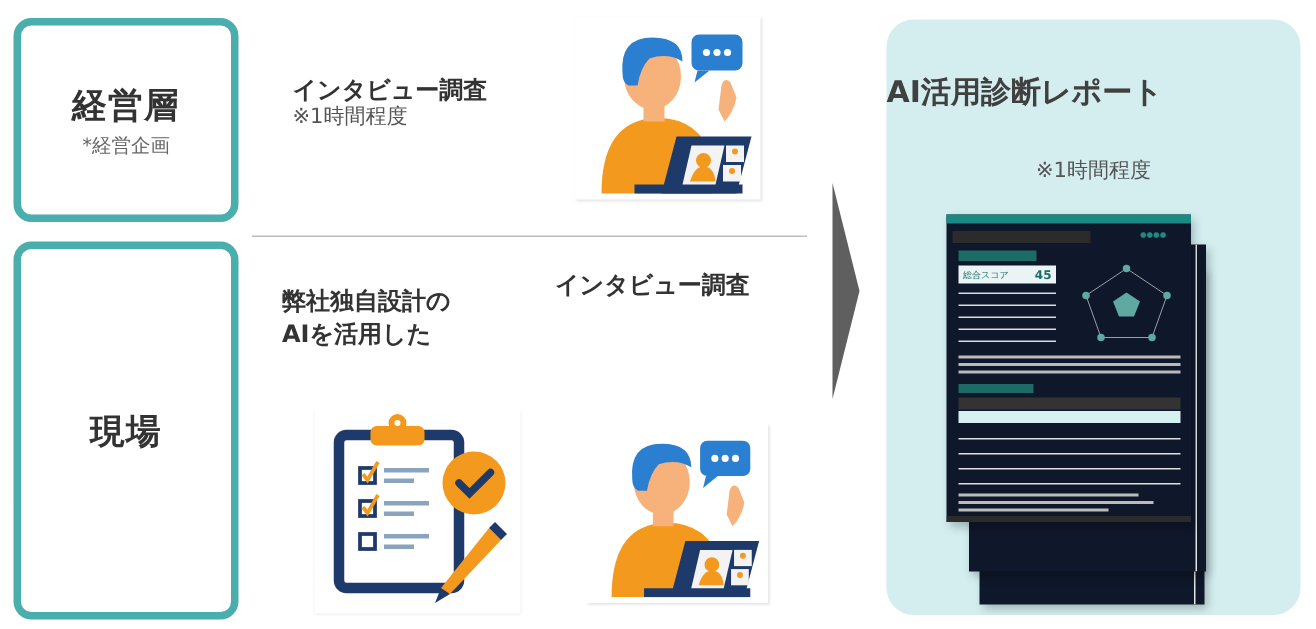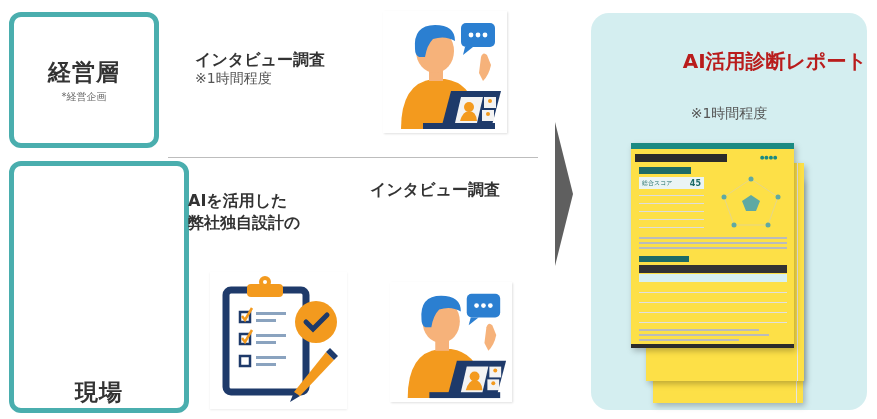--- a/index.html
+++ b/index.html
@@ -4,23 +4,23 @@
 <style>
   * { box-sizing: border-box; margin: 0; padding: 0; }
   html, body { width: 877px; height: 419px; background: #ffffff; overflow: hidden; }
   body { position: relative; font-family: "DejaVu Sans", "Liberation Sans", sans-serif; color: #3c3c3c; }
 
   .role-box {
     position: absolute; border: 5px solid #4aaeae; border-radius: 12px; background: #fff;
     display: flex; flex-direction: column; align-items: center; justify-content: center;
   }
   #role-mgmt { left: 9px; top: 12px; width: 150px; height: 136px; }
-  #role-field { left: 9px; top: 161px; width: 180px; height: 252px; justify-content: flex-end; }
+  #role-field { left: 9px; top: 161px; width: 150px; height: 252px; }
   .role-title { font-size: 23px; font-weight: bold; color: #333; letter-spacing: 1px; }
-  .role-sub { font-size: 10px; color: #666; margin-top: 2px; }
+  .role-sub { font-size: 13px; color: #666; margin-top: 2px; }
 
   .divider { position: absolute; left: 168px; top: 157px; width: 370px; height: 1px; background: #bdbdbd; }
 
   .step-text { position: absolute; text-align: left; line-height: 1.25; }
   .step-title { font-size: 16px; font-weight: bold; color: #333; }
   .step-note { font-size: 14px; color: #555; }
 
   #step-mgmt-interview { left: 195px; top: 50px; width: 170px; }
   #step-survey { left: 188px; top: 190px; width: 185px; }
   #step-survey .step-title { font-size: 16px; line-height: 1.35; }
@@ -29,25 +29,25 @@
   .illus { position: absolute; background: #fff; box-shadow: 1px 1px 2px rgba(0,0,0,0.12); }
   #illus-mgmt { left: 383px; top: 11px; width: 124px; height: 122px; }
   #illus-survey { left: 210px; top: 272px; width: 137px; height: 137px; box-shadow: 0 1px 2px rgba(0,0,0,0.08); }
   #illus-field { left: 390px; top: 282px; width: 122px; height: 120px; }
 
   .arrow { position: absolute; left: 555px; top: 122px; width: 0; height: 0;
     border-top: 72px solid transparent; border-bottom: 72px solid transparent; border-left: 18px solid #5f5f5f; }
 
   .report-panel { position: absolute; left: 591px; top: 13px; width: 276px; height: 397px;
     background: #d4eef0; border-radius: 18px; }
-  .report-title { position: absolute; left: 0; top: 36px; width: 100%; text-align: right;
-    font-size: 20px; font-weight: bold; color: #b91c1c; line-height: 1.25; }
+  .report-title { position: absolute; left: 0; top: 36px; width: 100%; text-align: left;
+    font-size: 20px; font-weight: bold; color: #404040; line-height: 1.25; }
   .report-note { position: absolute; left: 0; top: 92px; width: 100%; text-align: center; font-size: 14px; color: #555; }
 
-  .doc { position: absolute; background: #fde047; box-shadow: 2px 3px 6px rgba(0,0,0,0.25); overflow: hidden; }
+  .doc { position: absolute; background: #0f172a; box-shadow: 2px 3px 6px rgba(0,0,0,0.25); overflow: hidden; }
   #doc-back2 { left: 62px; top: 165px; width: 150px; height: 225px; }
   #doc-back1 { left: 55px; top: 150px; width: 158px; height: 218px; }
   #doc-front { left: 40px; top: 130px; width: 163px; height: 205px; border-top: 6px solid #1a8a82; }
   .doc-bar { position: absolute; left: 4px; top: 5px; width: 92px; height: 8px; background: #2b2b2b; }
   .doc-logo { position: absolute; right: 6px; top: 5px; width: 28px; height: 8px; font-size: 5px; color: #1a8a82; }
   .doc-tag { position: absolute; left: 8px; top: 18px; width: 52px; height: 7px; background: #1d6b66; }
   .score-box { position: absolute; left: 8px; top: 28px; width: 65px; height: 12px; background: #eaf4f4;
     font-size: 6px; color: #1d6b66; display: flex; justify-content: space-between; align-items: center; padding: 0 3px; }
   .score-val { font-size: 8px; font-weight: bold; }
   .score-row { position: absolute; left: 8px; width: 65px; height: 1px; background: #ddd; }
@@ -96,22 +96,22 @@
     <circle cx="86" cy="96" r="5" fill="#f39a1e"></circle>
     <path d="M77 110 Q80 100 86 100 Q93 100 94 110 Z" fill="#f39a1e"></path>
     <rect x="101" y="86" width="12" height="11" fill="#f3f3f3"></rect>
       <rect x="99" y="99" width="12" height="11" fill="#f3f3f3"></rect>
     <circle cx="107" cy="90" r="2" fill="#f39a1e"></circle>
       <circle cx="105" cy="103" r="2" fill="#f39a1e"></circle>
   </svg>
 </div>
 
 <div class="step-text" id="step-survey">
+  <div class="step-title">弊社独自設計の</div>
   <div class="step-title">AIを活用した</div>
-  <div class="step-title">弊社独自設計の</div>
 </div>
 
 <div class="step-text" id="step-field-interview">
   <div class="step-title">インタビュー調査</div>
 </div>
 
 <div class="illus" id="illus-survey">
   <svg width="137" height="137" viewBox="0 0 137 137">
     <rect x="16" y="18" width="80" height="102" rx="5" fill="none" stroke="#1e3a6a" stroke-width="7"></rect>
     <rect x="37" y="12" width="36" height="13" rx="4" fill="#f39a1e"></rect>

